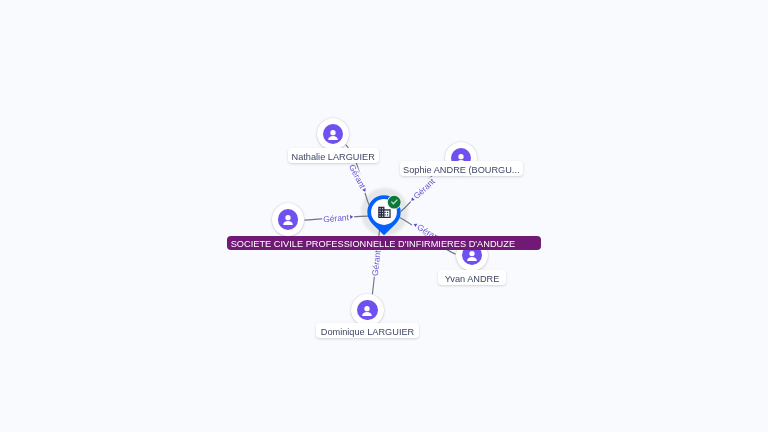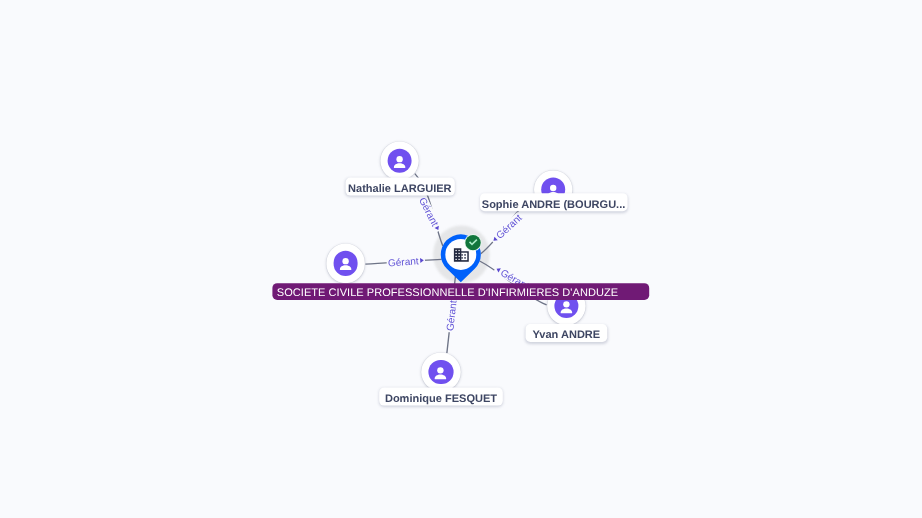--- a/index.html
+++ b/index.html
@@ -13,21 +13,21 @@
   #nodes{z-index:4;} #edgelabels{z-index:5;opacity:.999;} #labels{z-index:6;} #pin{z-index:7;}
   #bar{z-index:8;}
   .halo{position:absolute;border-radius:50%;background:#e5e6e8;z-index:1;filter:blur(1px);}
   .person{position:absolute;width:32.2px;height:32.2px;border-radius:50%;background:#fff;
           box-shadow:0 .5px 2.2px rgba(60,66,100,.30), 0 0 0 .3px rgba(70,76,110,.10);
           display:flex;align-items:center;justify-content:center;}
   .person .av{width:20.4px;height:20.4px;border-radius:50%;background:#7050ef;
           display:flex;align-items:center;justify-content:center;}
   .nlabel{position:absolute;background:#fff;border-radius:4px;color:#3e4663;
           font-size:9.2px;line-height:18.6px;height:15.3px;white-space:nowrap;text-align:center;
-          box-shadow:0 1px 2.5px rgba(45,55,95,.2);overflow:hidden;transform:translateZ(0);font-weight:bold;}
+          box-shadow:0 1px 2.5px rgba(45,55,95,.2);overflow:hidden;transform:translateZ(0);}
   .clabel{position:absolute;background:#701a75;border-radius:4px;color:#fff;
           font-size:9.2px;line-height:17.8px;height:14.3px;white-space:nowrap;
           padding-left:4px;box-sizing:border-box;overflow:hidden;letter-spacing:.03px;}
   .elabel{position:absolute;left:0;top:0;color:#6355d6;font-size:8.4px;line-height:8px;-webkit-font-smoothing:antialiased;
           white-space:nowrap;transform-origin:0 0;background:#f9fafd;padding:0 1px;}
   .elabel i{display:inline-block;width:0;height:0;vertical-align:middle;position:relative;top:-.5px;}
   .elabel i.r{border-top:2.4px solid transparent;border-bottom:2.4px solid transparent;
               border-left:3.2px solid #5947cf;margin-left:1.8px;}
   .elabel i.l{border-top:2.4px solid transparent;border-bottom:2.4px solid transparent;
               border-right:3.2px solid #5947cf;margin-right:1.8px;}
@@ -90,21 +90,21 @@
       <div class="elabel" style="transform: translate(358.5px, 178.5px) rotate(62.7deg) translate(-16.2031px, -4px);"><span>Gérant</span><i class="r"></i></div>
       <div class="elabel" style="transform: translate(422.3px, 190.3px) rotate(-43.2deg) translate(-16.2031px, -4px);"><i class="l"></i><span>Gérant</span></div>
       <div class="elabel" style="transform: translate(338.4px, 218px) rotate(-4.5deg) translate(-16.2031px, -4px);"><span>Gérant</span><i class="r"></i></div>
       <div class="elabel" style="transform: translate(427px, 231.4px) rotate(29.6deg) translate(-16.2031px, -4px);"><i class="l"></i><span>Gérant</span></div>
       <div class="elabel" style="transform: translate(376.4px, 260.7px) rotate(-83.6deg) translate(-16.2031px, -4px);"><span>Gérant</span><i class="r"></i></div>
     </div>
   <div id="labels">
       <div class="nlabel" style="width: 90.7px; left: 287.85px; top: 148.1px;">Nathalie LARGUIER</div>
       <div class="nlabel" style="width: 123.4px; left: 399.6px; top: 161px;">Sophie ANDRE (BOURGU...</div>
       <div class="nlabel" style="width: 68.9px; left: 437.55px; top: 269.6px;">Yvan ANDRE</div>
-      <div class="nlabel" style="width: 102.1px; left: 316.45px; top: 323.2px;">Dominique FESQUET</div>
+      <div class="nlabel" style="width: 102.1px; left: 316.45px; top: 323.2px;">Dominique LARGUIER</div>
     </div>
   <div id="pin" style="left: 350.2px; top: 195.1px;">
       <svg width="68" height="44" viewBox="0 0 68 44" style="position:absolute;left:0;top:0;overflow:visible">
         <path d="M22.41,29.02A16.7,16.7 0 1 1 45.59,29.02L34,40.2Z" fill="#0061fb"></path>
         <circle cx="34" cy="17" r="12.9" fill="#fdfdff"></circle>
       </svg>
       <svg width="14.9" height="14.9" viewBox="0 0 24 24" style="position:absolute;left:26.48px;top:9.55px" fill="#232940">
         <path d="M2 3h10v4h10v14H2z"></path>
         <g fill="#fdfdff">
           <rect x="4.1" y="5.2" width="1.8" height="1.6"></rect>

